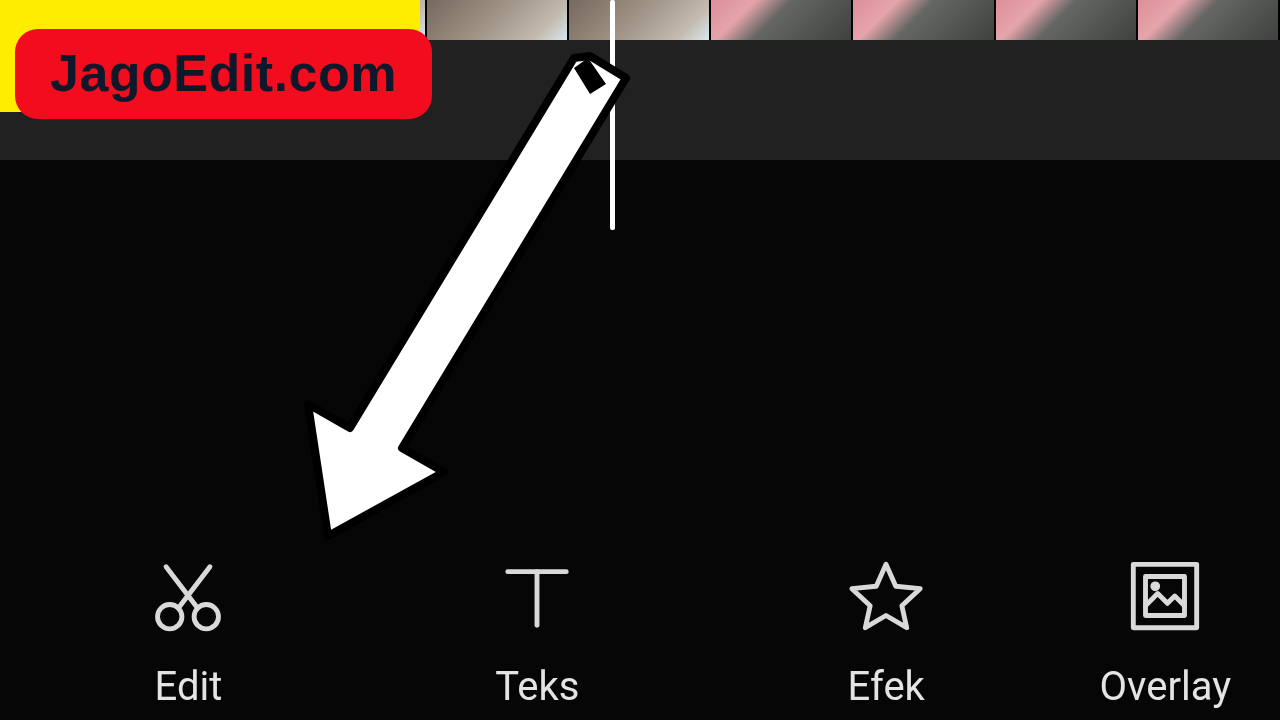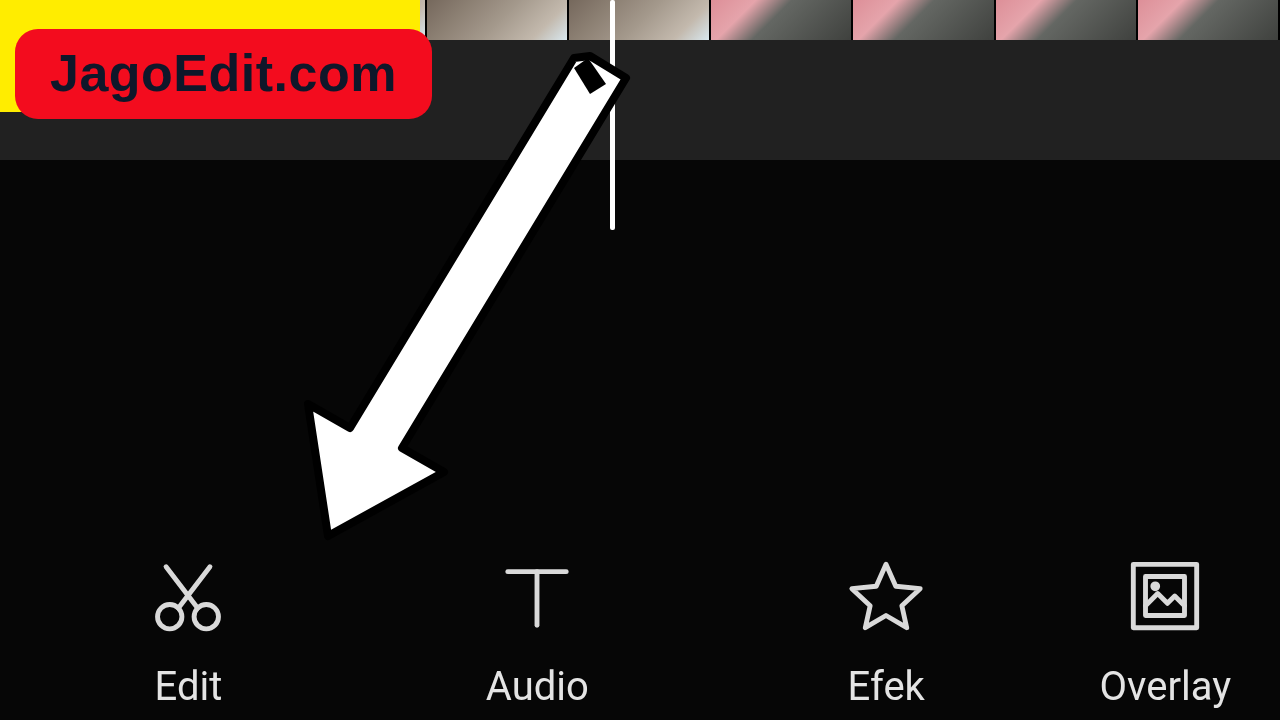--- a/index.html
+++ b/index.html
@@ -179,21 +179,21 @@
   </div>
 
 
   <div class="tool-btn">
     <div class="tool-ico">
       <svg viewBox="0 0 64 64" fill="none" stroke="#d9d9d9" stroke-width="4" stroke-linecap="round" stroke-linejoin="round">
         <line x1="8" y1="12" x2="56" y2="12"></line>
         <line x1="32" y1="12" x2="32" y2="56"></line>
       </svg>
     </div>
-    <div class="tool-lbl">Audio</div>
+    <div class="tool-lbl">Teks</div>
   </div>
 
 
   <div class="tool-btn">
     <div class="tool-ico">
       <svg viewBox="0 0 64 64" fill="none" stroke="#d9d9d9" stroke-width="4" stroke-linecap="round" stroke-linejoin="round">
         <polygon points="32,6 40,24 60,26 45,40 49,58 32,48 15,58 19,40 4,26 24,24"></polygon>
       </svg>
     </div>
     <div class="tool-lbl">Efek</div>

